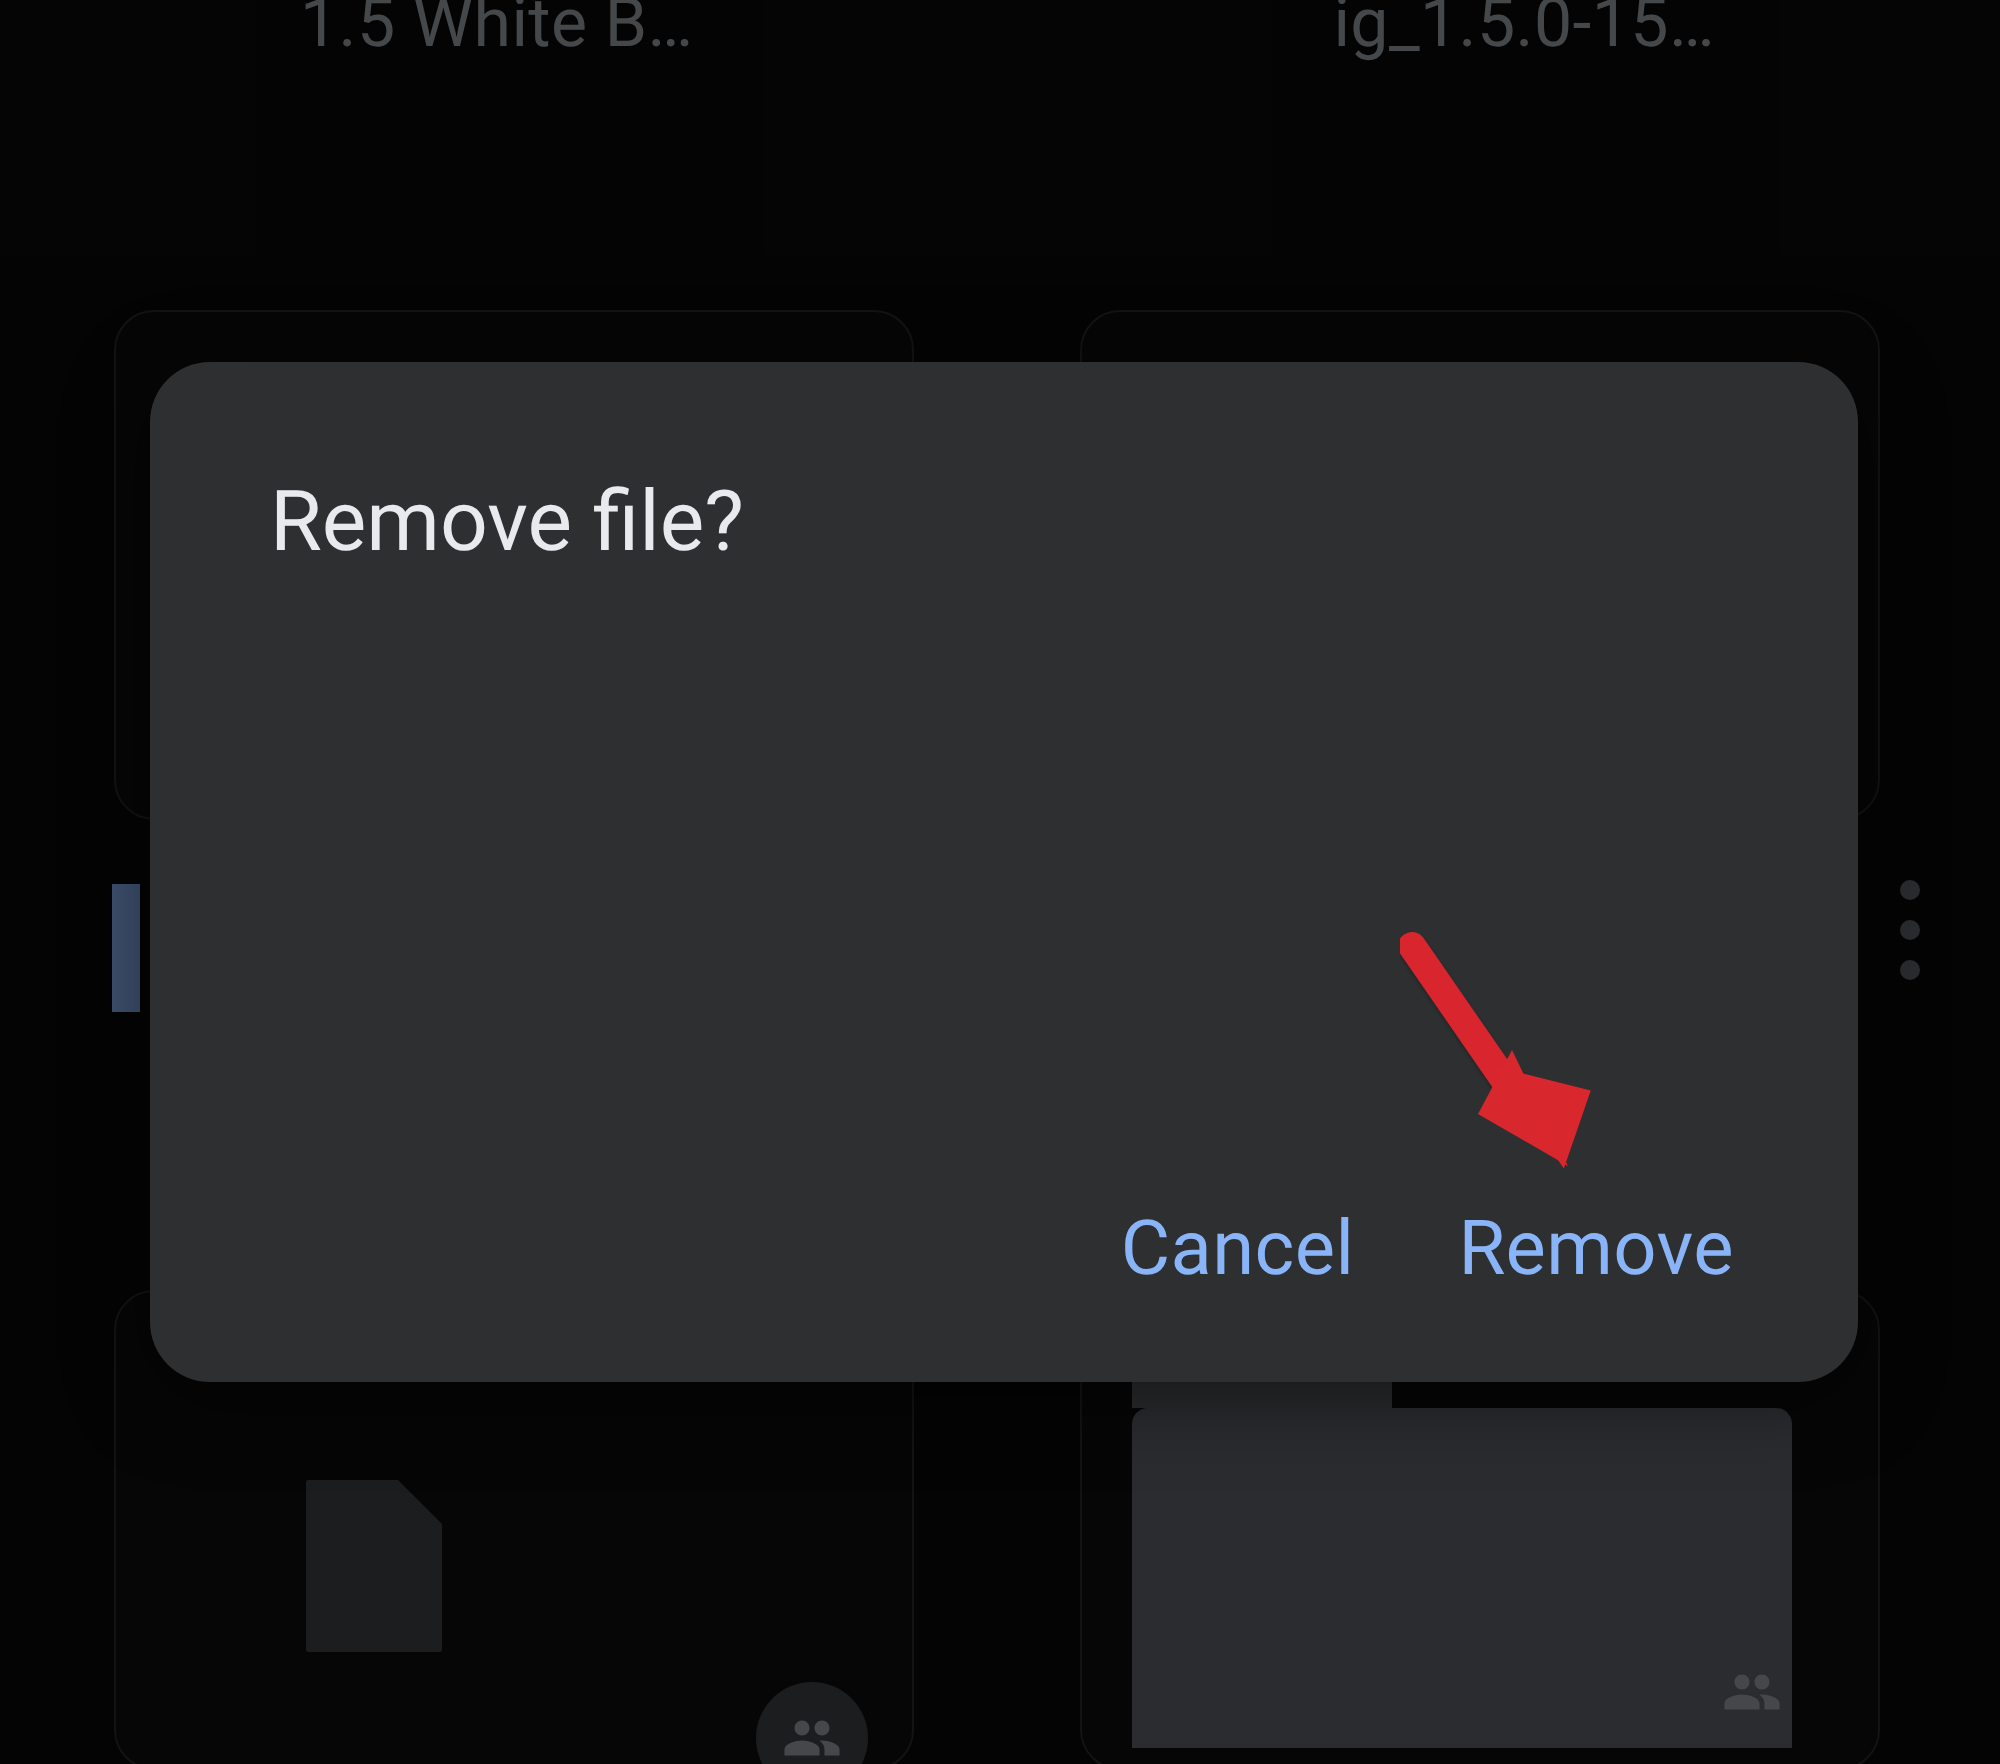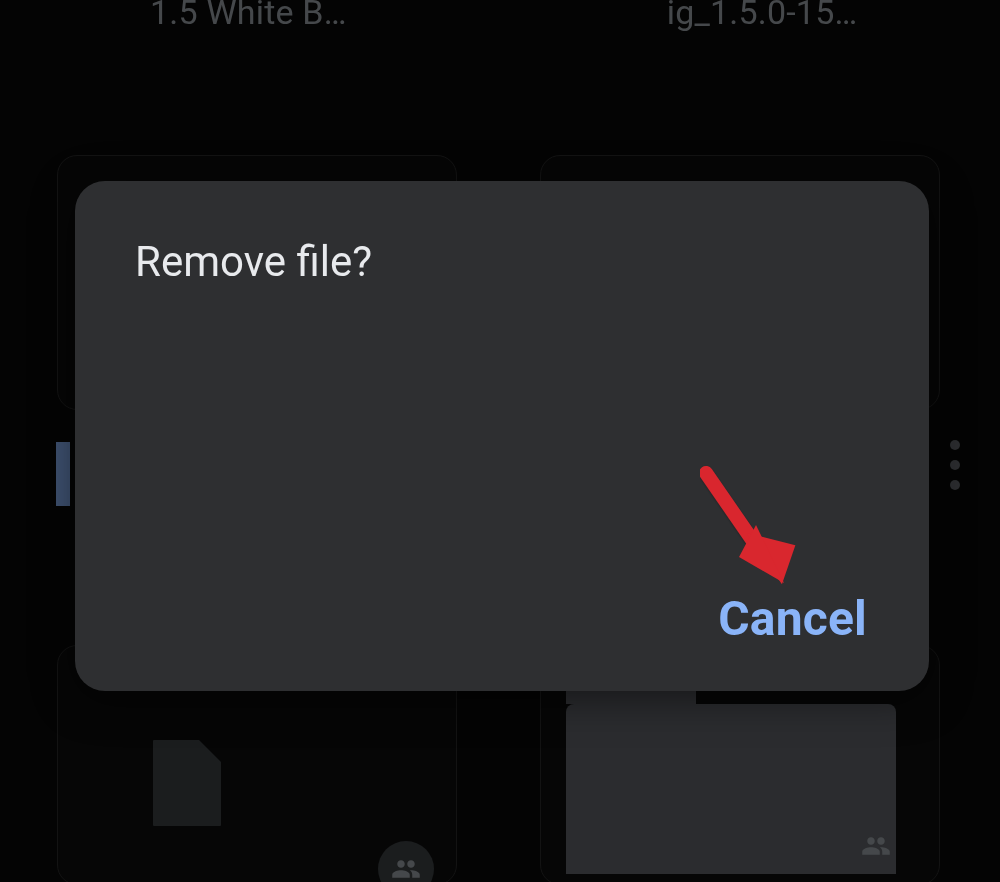--- a/index.html
+++ b/index.html
@@ -79,21 +79,21 @@
     .dialog-body {
       font-size: 36px; line-height: 1.34; color: #e2e5e9; font-weight: 300;
     }
     .dialog-actions {
       margin-top: auto;
       display: flex; justify-content: flex-end; gap: 52px;
       padding-right: 4px; padding-bottom: 4px;
     }
     .dialog-btn {
       background: none; border: none; cursor: pointer;
-      font-size: 48px; font-weight: 700; color: #8ab4f8;
+      font-size: 38px; font-weight: 400; color: #8ab4f8;
       font-family: inherit; letter-spacing: 0.2px;
     }
     
     .arrow {
       position: absolute;
       left: 694px; top: 465px;
       width: 110px; height: 130px;
       pointer-events: none;
     }
   </style>
@@ -130,20 +130,21 @@
       </svg>
   </div>
 </div>
 
 <div class="scrim"></div>
 
 <div class="dialog">
   <div class="dialog-title">Remove file?</div>
   <div class="dialog-actions">
     <button class="dialog-btn">Cancel</button>
+    <button class="dialog-btn">Remove</button>
   </div>
 </div>
 
 <svg class="arrow" viewBox="0 0 110 130">
   <defs>
     <filter id="s">
         <feDropShadow dx="0" dy="1" stdDeviation="1" flood-opacity="0.3"></feDropShadow>
       </filter>
   </defs>
   <path d="M12 8 L70 92" stroke="#d9272e" stroke-width="14" stroke-linecap="round" filter="url(#s)"></path>

